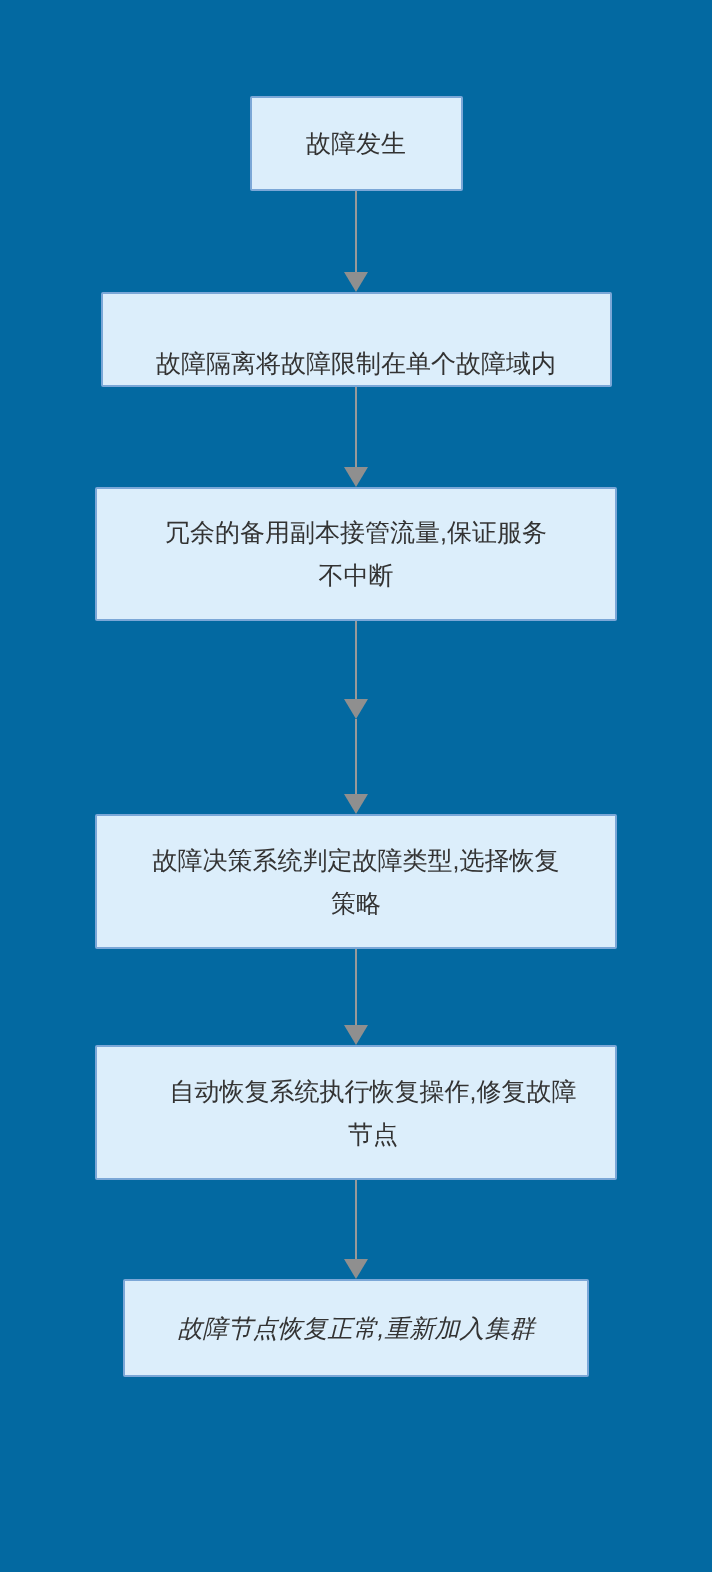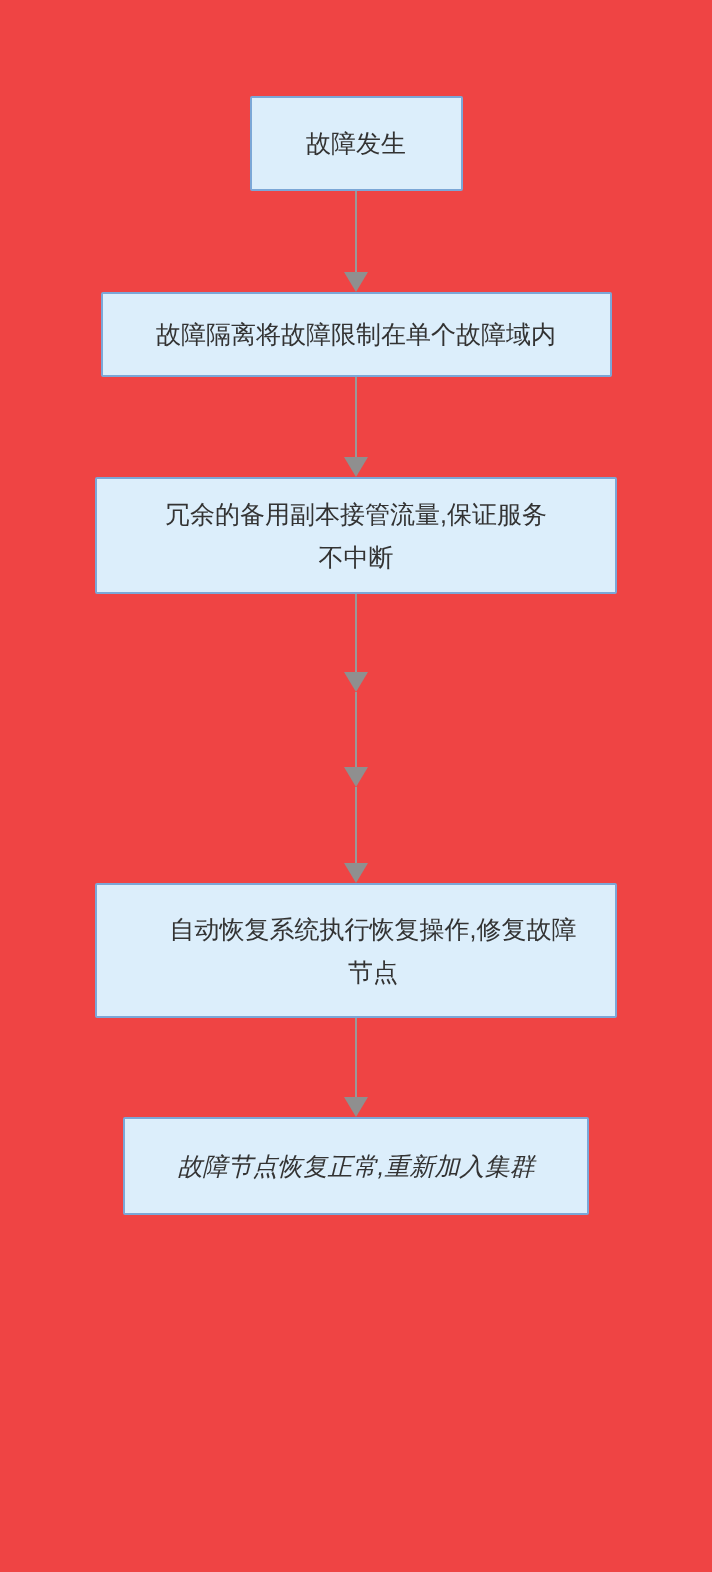--- a/index.html
+++ b/index.html
@@ -5,21 +5,21 @@
   html, body {
     margin: 0;
     padding: 0;
     background: #ffffff;
     font-family: "Liberation Sans", "DejaVu Sans", sans-serif;
   }
   .canvas {
     position: relative;
     width: 712px;
     height: 1572px;
-    background: #ef4444;
+    background: #0369a1;
     display: flex;
     flex-direction: column;
     align-items: center;
     padding-top: 96px;
     box-sizing: border-box;
     overflow: hidden;
   }
   .node {
     background: var(--node_fill, #dceefb);
     border: 2px solid var(--node_border, #7ba7d7);
@@ -29,22 +29,22 @@
     align-items: center;
     justify-content: center;
     text-align: center;
     font-size: 25px;
     line-height: 43px;
     box-sizing: border-box;
     flex: none;
   }
   .node .label { display: inline-block; }
   .n1 { width: 213px; height: 95px; }
-  .n2 { width: 511px; height: 85px; }
-  .n3 { width: 522px; height: 117px; }
+  .n2 { width: 511px; height: 95px; align-items: flex-end; }
+  .n3 { width: 522px; height: 134px; }
   .n4 { width: 394px; height: 97px; }
   .n5 { width: 522px; height: 135px; }
   .n6 { width: 522px; height: 135px; padding-left: 34px; }
   .n7 { width: 466px; height: 98px; font-style: italic; }
   .w400 { max-width: 400px; }
   .w420 { max-width: 420px; }
   .arrow {
     display: flex;
     flex-direction: column;
     align-items: center;
@@ -101,20 +101,23 @@
     <div class="line"></div>
     <div class="head"></div>
   </div>
 
 
   <div class="arrow a4">
     <div class="line"></div>
     <div class="head"></div>
   </div>
 
+  <div class="node n5">
+    <span class="label w420">故障决策系统判定故障类型,选择恢复策略</span>
+  </div>
 
   <div class="arrow a5">
     <div class="line"></div>
     <div class="head"></div>
   </div>
 
   <div class="node n6">
     <span class="label w420">自动恢复系统执行恢复操作,修复故障节点</span>
   </div>
 

